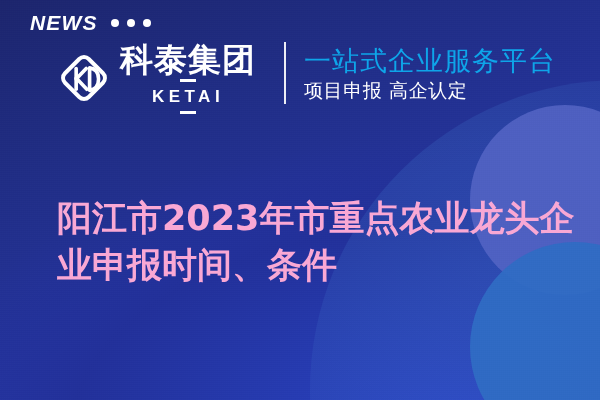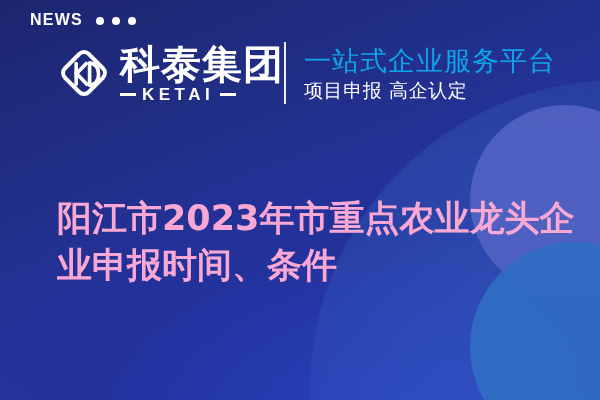--- a/index.html
+++ b/index.html
@@ -80,22 +80,23 @@
   .news-row {
     position: absolute;
     left: 30px;
     top: 12px;
     display: flex;
     align-items: center;
     gap: 13px;
   }
   .news-label {
     color: #ffffff;
-    font-size: 16px;
-    font-weight: bold;
+    font-size: 21px;
+    font-weight: bold;
+    font-style: italic;
     letter-spacing: 1.2px;
     line-height: 1;
   }
   .news-dots {
     display: flex;
     align-items: center;
     gap: 8px;
     margin-top: 1px;
   }
   .news-dots i {
@@ -121,32 +122,33 @@
     margin-right: 6px;
   }
   .logo-text {
     display: flex;
     flex-direction: column;
     justify-content: center;
     margin-left: 2px;
   }
   .logo-cn {
     color: #ffffff;
-    font-size: 40px;
+    font-size: 33px;
     font-weight: bold;
     letter-spacing: 1px;
     line-height: 1.05;
     white-space: nowrap;
     font-family: "DejaVu Sans", "Liberation Sans", sans-serif;
   }
   .logo-en-row {
     display: flex;
     align-items: center;
     gap: 6px;
     margin-top: 1px;
+    flex-direction: column;
   }
   .logo-rule {
     height: 3px;
     width: 16px;
     background: #ffffff;
     flex: none;
   }
   .logo-en {
     color: #ffffff;
     font-size: 17px;

